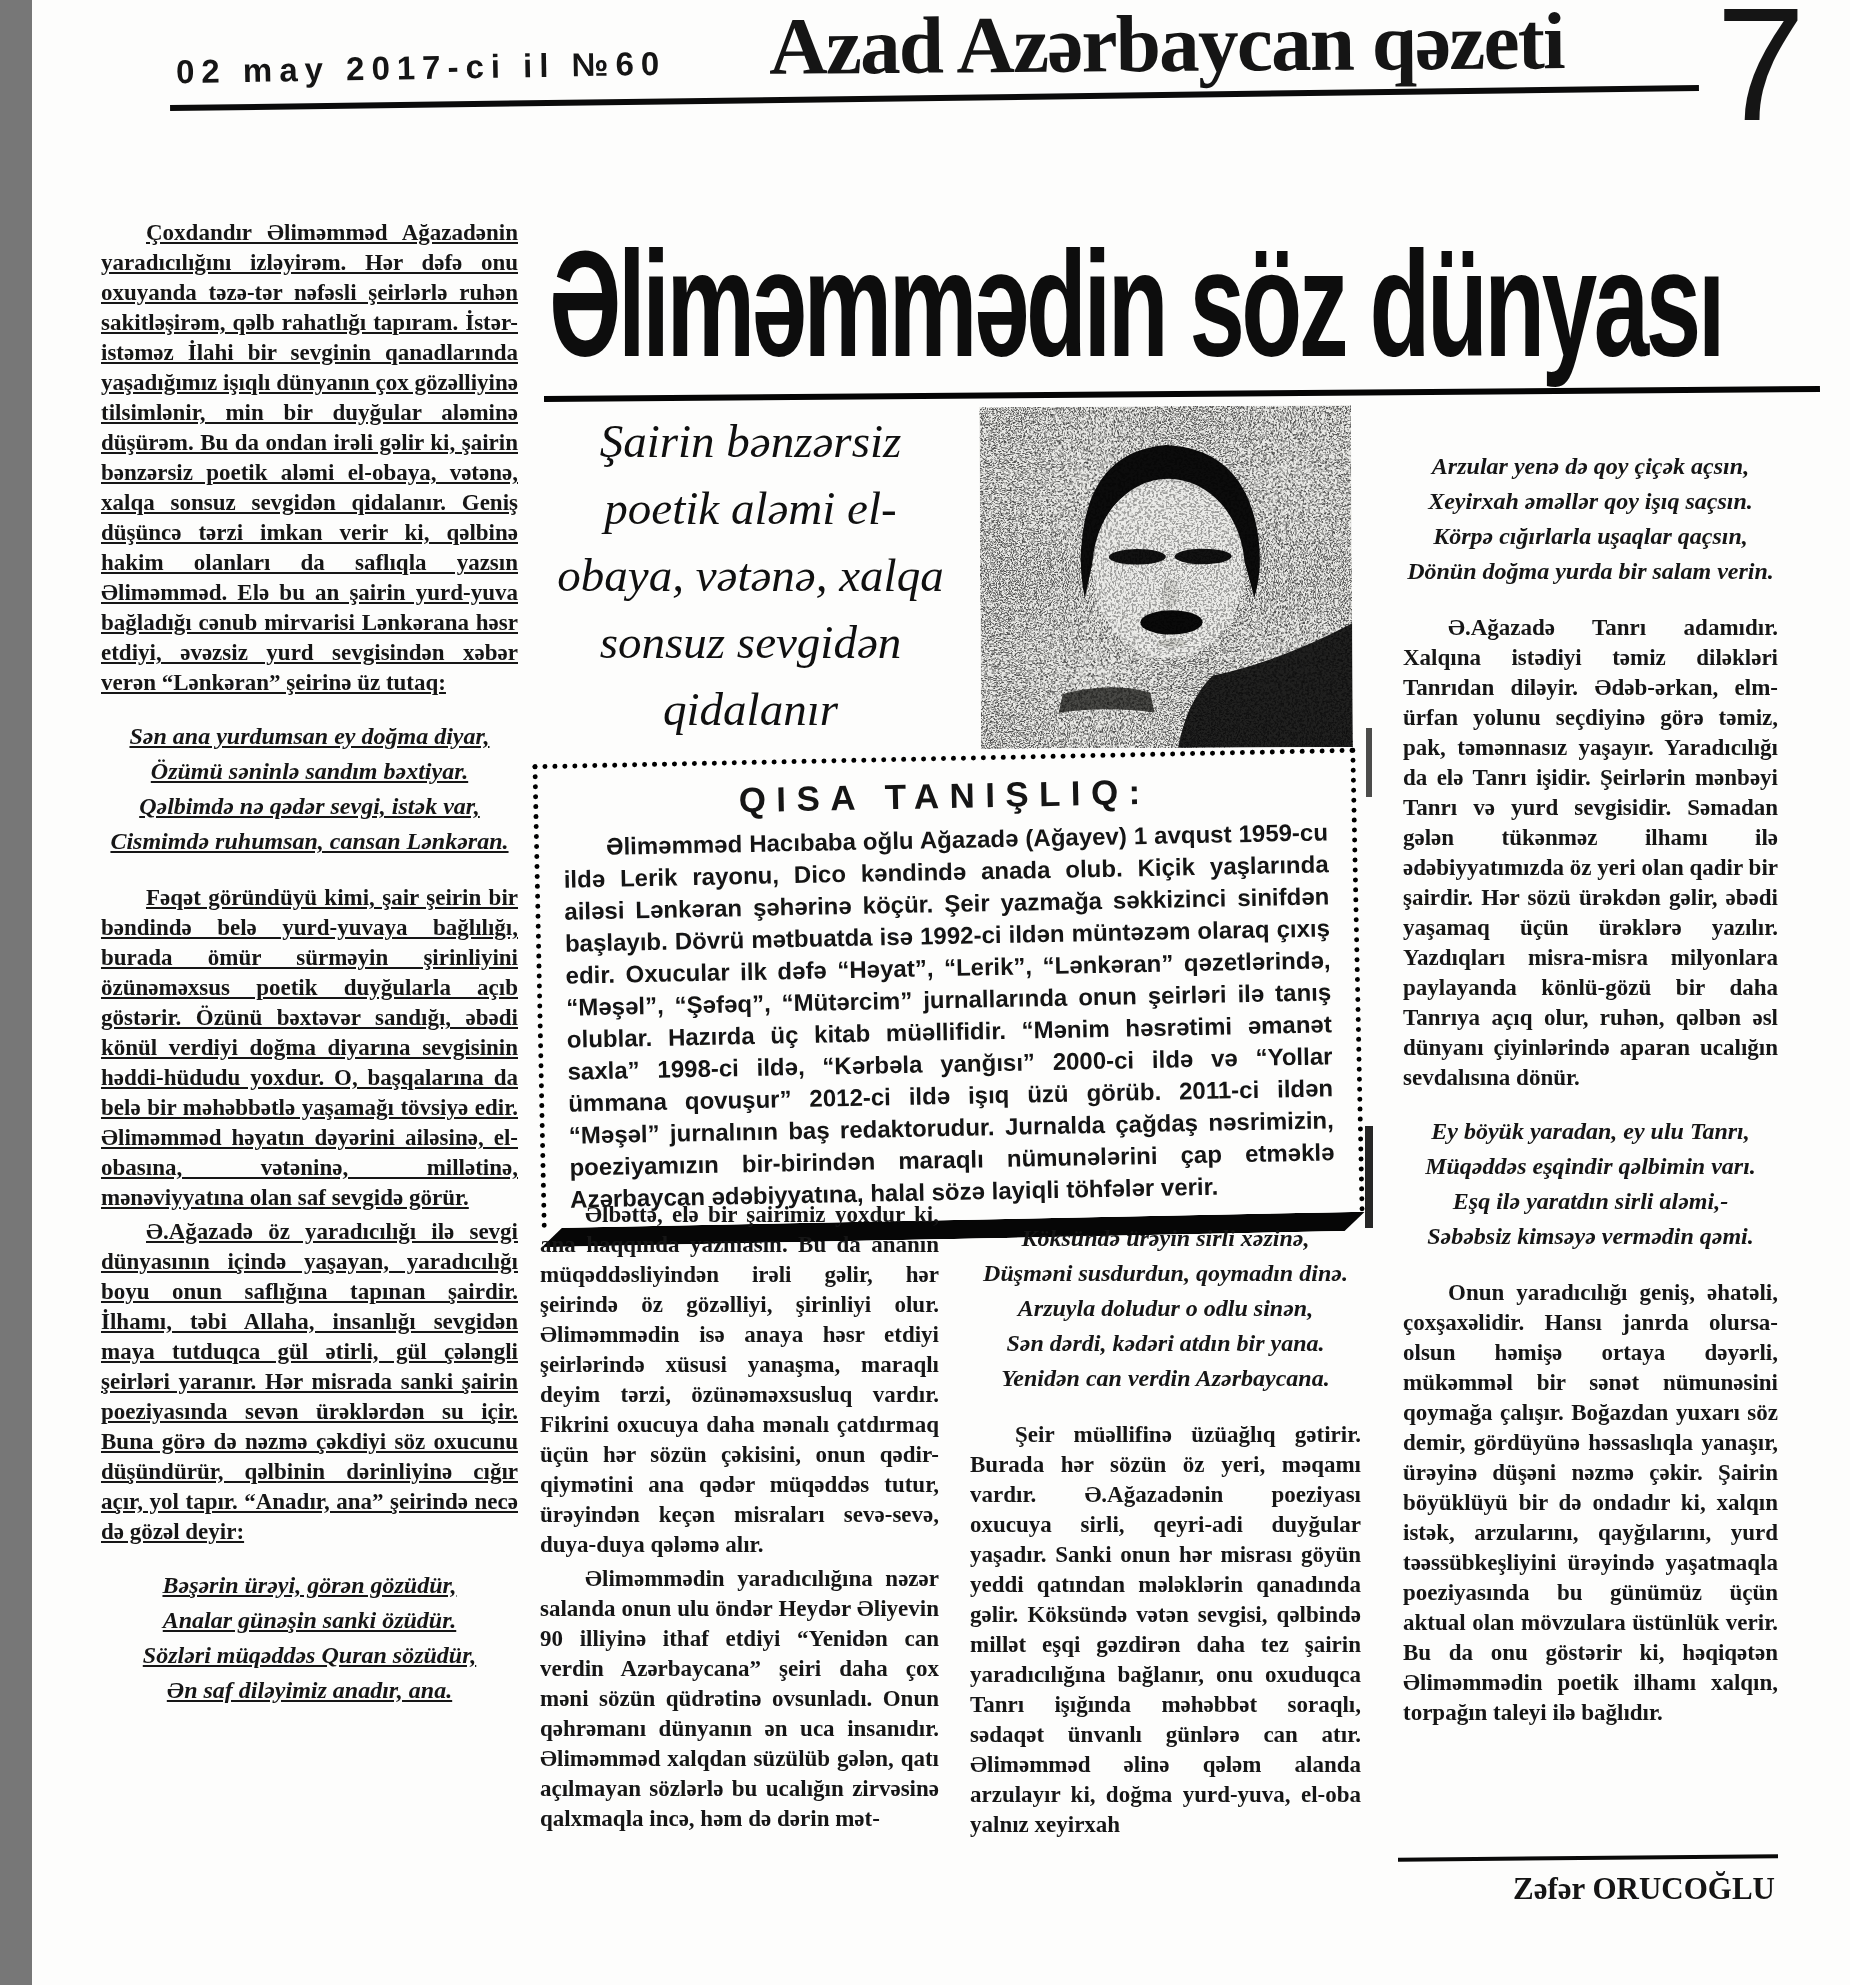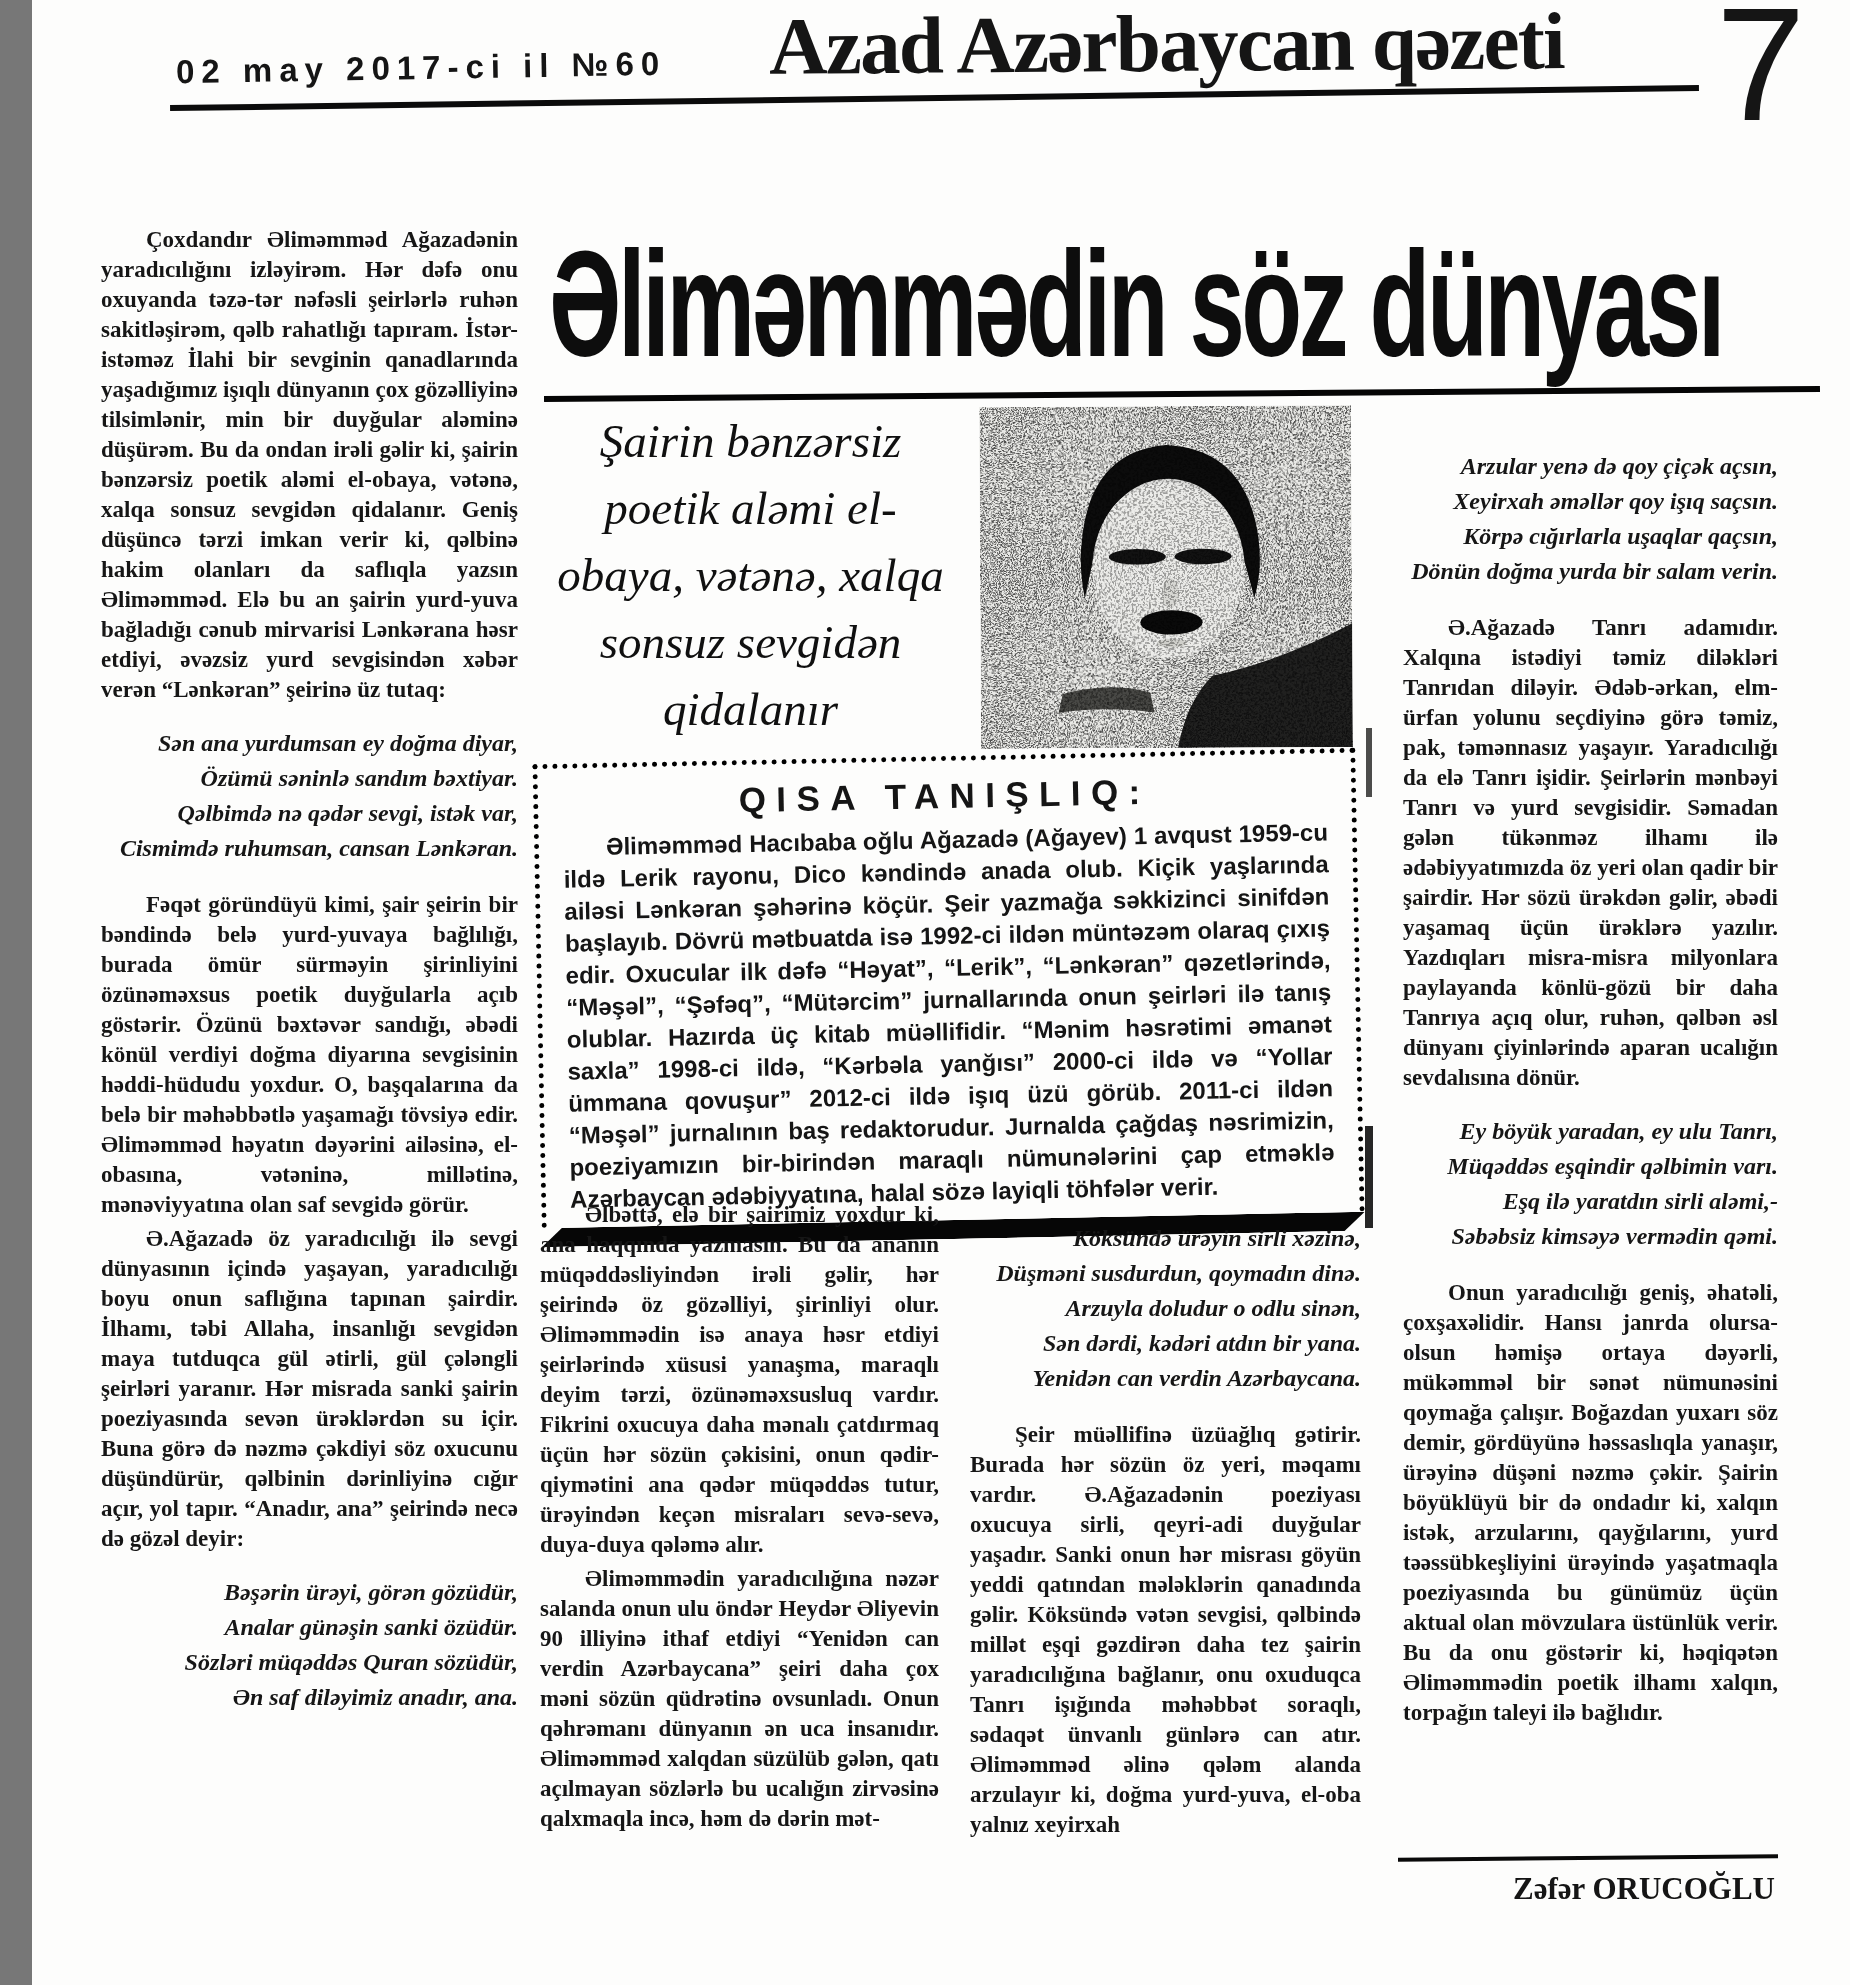--- a/index.html
+++ b/index.html
@@ -24,22 +24,22 @@
   .bio-box{position:absolute;left:505px;top:756px;width:823px;border:5.2px dotted #000;border-bottom:none;
            padding:14px 24px 12px;transform:rotate(-1.15deg);background:#fdfdfc;box-sizing:border-box;}
   .bio-title{text-align:center;font:700 35px/42px "Liberation Sans","DejaVu Sans",sans-serif;letter-spacing:10.4px;margin:0 0 7px;}
   .bio-body{font:700 24px/32px "Liberation Sans","DejaVu Sans",sans-serif;text-align:justify;text-indent:43px;margin:0;}
   .bio-bar{position:absolute;left:-5.2px;right:-5.2px;bottom:-19px;height:19px;background:#060606;
            clip-path:polygon(2.5% 0,100% 0,97.5% 100%,0 100%);}
   
   .col{position:absolute;font:700 23px/30px "Liberation Serif","DejaVu Serif",serif;text-align:justify;color:#161616;}
   .col p{margin:0 0 3.5px;text-indent:45px;}
   .col p.noind{text-indent:0;}
-  .verse{font-style:italic;font-size:24px;line-height:35px;margin:21px 0 24px;text-align:right;}
-  .col1{left:69px;top:225px;width:417px;}
+  .verse{font-style:italic;font-size:24px;line-height:35px;margin:21px 0 24px;text-align:center;}
+  .col1{left:69px;top:218px;width:417px;text-decoration:underline;}
   .col2{left:508px;top:1200px;width:399px;}
   .col3{left:938px;top:1200px;width:391px;}
   .col4{left:1371px;top:428px;width:375px;}
   
   .sig-rule{position:absolute;left:1366px;top:1856px;width:380px;height:4.3px;background:#0a0a0a;transform:rotate(-0.5deg);}
   .signature{position:absolute;left:1366px;top:1869px;width:377px;text-align:right;
              font:700 31px/40px "Liberation Serif","DejaVu Serif",serif;}
   
   .art{position:absolute;background:#000;}
   .art-r1{left:1839px;top:405px;width:10.4px;height:216px;background:repeating-linear-gradient(#000 0 14px,transparent 14px 33px);opacity:.75;}

